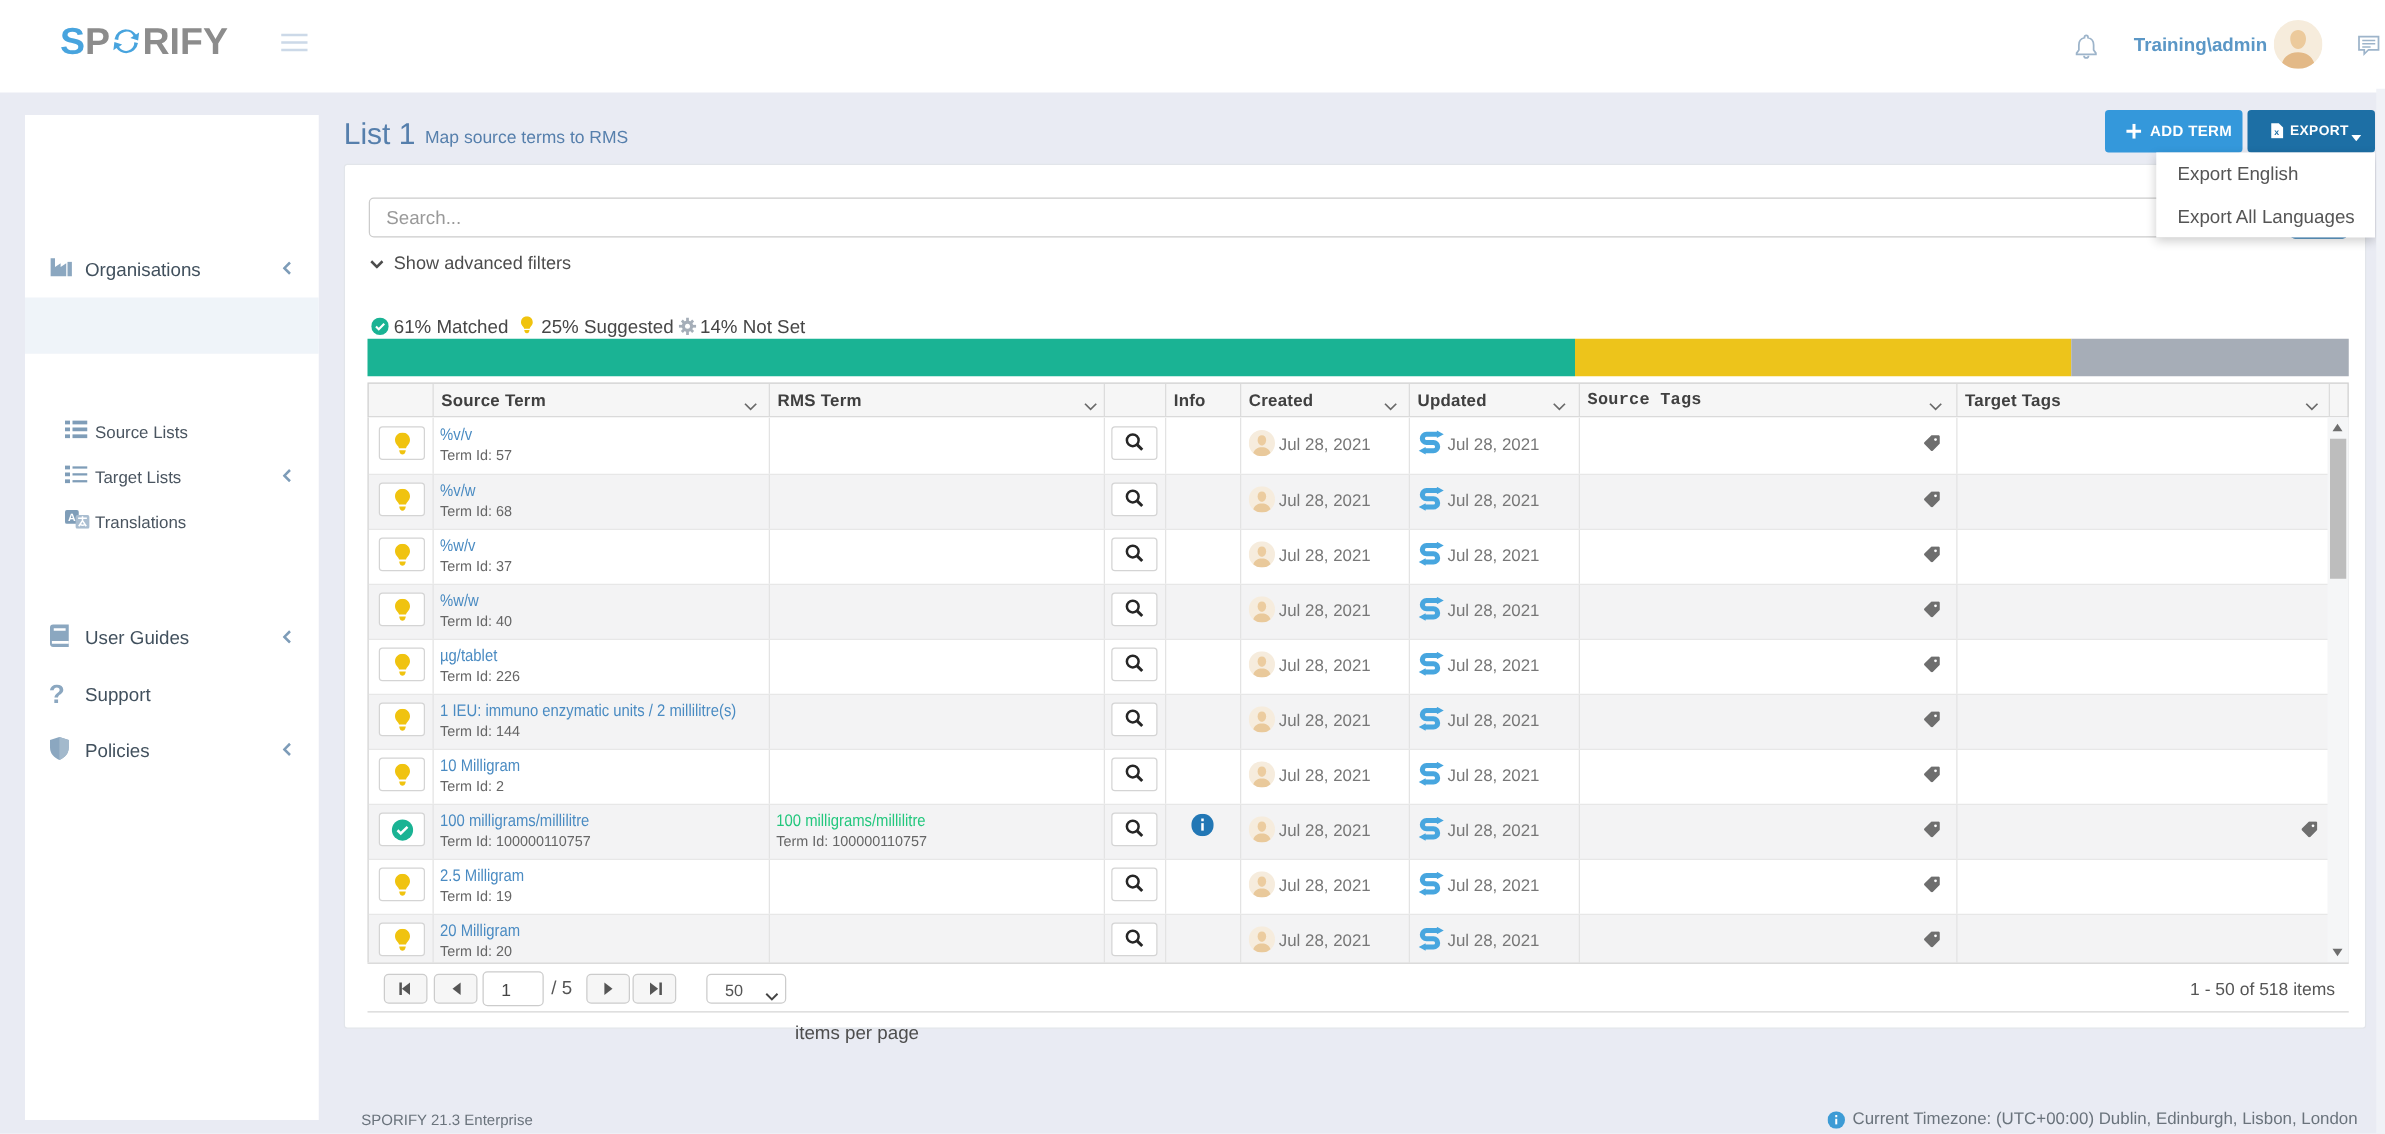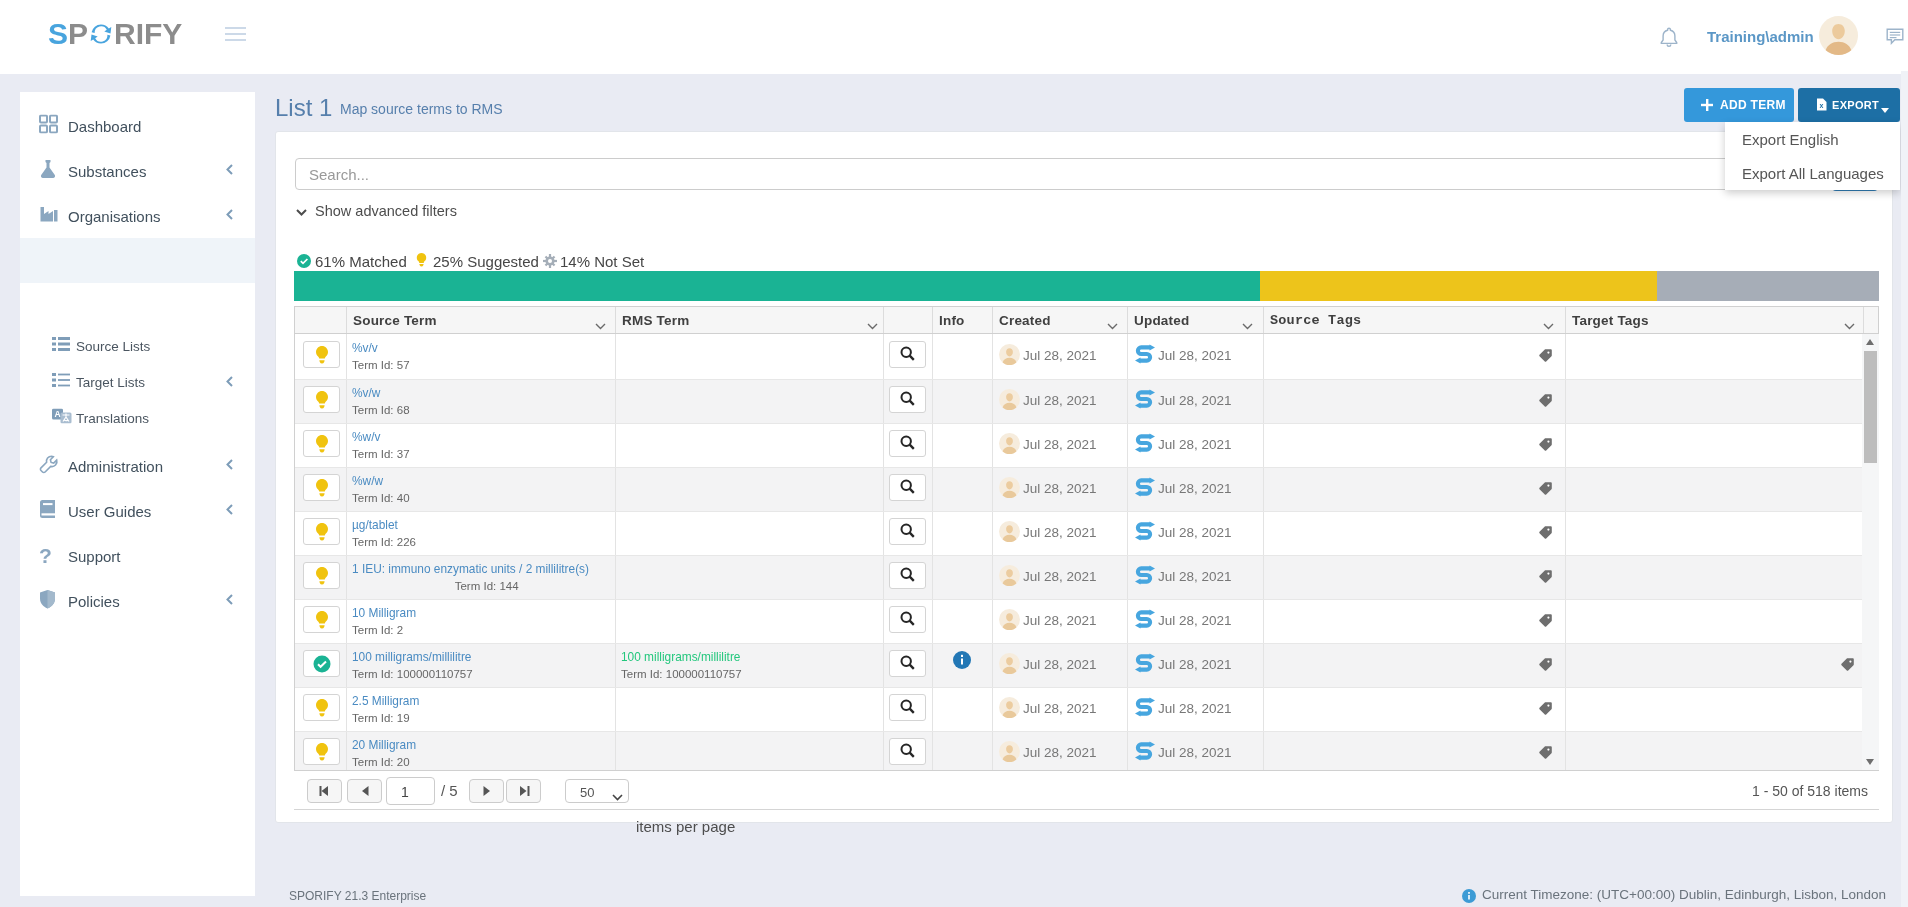--- a/index.html
+++ b/index.html
@@ -110,38 +110,20 @@
       </svg></div>
   <div id="chat"><svg width="18" height="17" viewBox="0 0 18 17">
         <path d="M1.2 1.2h15.6v10.6h-8l-3.4 3.4v-3.4H1.2z" fill="none" stroke="#9db4ca" stroke-width="1.4"></path>
         <line x1="3.8" y1="4.4" x2="14.2" y2="4.4" stroke="#9db4ca" stroke-width="1.2"></line>
         <line x1="3.8" y1="7" x2="14.2" y2="7" stroke="#9db4ca" stroke-width="1.2"></line>
         <line x1="3.8" y1="9.6" x2="10.5" y2="9.6" stroke="#9db4ca" stroke-width="1.2"></line>
       </svg></div>
 </div>
 <div id="sidebar">
   <div id="ref-hl"></div>
-  <div class="mi" style="top:11px;">
-      <span class="ic"><svg width="19" height="19" viewBox="0 0 19 19">
-          <rect x="1" y="1" width="7" height="7" rx="1" fill="none" stroke="#8ba7c0" stroke-width="2"></rect>
-          <rect x="11" y="1" width="7" height="7" rx="1" fill="none" stroke="#8ba7c0" stroke-width="2"></rect>
-          <rect x="1" y="11" width="7" height="7" rx="1" fill="none" stroke="#8ba7c0" stroke-width="2"></rect>
-          <rect x="11" y="11" width="7" height="7" rx="1" fill="none" stroke="#8ba7c0" stroke-width="2"></rect>
-        </svg></span>
-      <span class="tx">Dashboard</span>
-    </div>
-  <div class="mi" style="top:56px;">
-      <span class="ic"><svg width="18" height="20" viewBox="0 0 18 20">
-          <path d="M6.5 1h5v2l-1 1v4.5L15.8 16a2 2 0 01-1.7 3H3.9a2 2 0 01-1.7-3L7.5 8.5V4l-1-1z" fill="#8ba7c0"></path>
-        </svg></span>
-      <span class="tx">Substances</span>
-      <span class="ch"><svg width="7" height="11" viewBox="0 0 7 11">
-          <path d="M6 1L1.5 5.5 6 10" stroke="#7d9cb8" stroke-width="2" fill="none"></path>
-        </svg></span>
-    </div>
   <div class="mi" style="top:101px;">
       <span class="ic"><svg width="20" height="18" viewBox="0 0 20 18">
           <path d="M1.5 16.5V2l3.5 0v7l4.5-3v3l4.5-3v10.5z" fill="#8ba7c0"></path>
           <rect x="15" y="5" width="3.5" height="11.5" fill="#8ba7c0"></rect>
         </svg></span>
       <span class="tx">Organisations</span>
       <span class="ch"><svg width="7" height="11" viewBox="0 0 7 11">
           <path d="M6 1L1.5 5.5 6 10" stroke="#7d9cb8" stroke-width="2" fill="none"></path>
         </svg></span>
     </div>
@@ -176,29 +158,20 @@
           <text x="5.5" y="8.6" font-size="8.5" font-weight="bold" fill="#fff" text-anchor="middle" font-family="Liberation Sans">A</text>
           <rect x="8.5" y="4" width="11" height="11" rx="1.5" fill="#a9bdd0"></rect>
           <g stroke="#fff" stroke-width="1.2" fill="none">
             <line x1="10.5" y1="6.5" x2="17.5" y2="6.5"></line>
             <line x1="14" y1="5" x2="14" y2="8"></line>
             <path d="M11 13l3-4.5 3 4.5"></path>
             <path d="M12 11.5c1.3.8 2.7.8 4 .2"></path>
           </g>
         </svg></span>
       <span class="tx">Translations</span>
-    </div>
-  <div class="mi" style="top:351px;">
-      <span class="ic"><svg width="20" height="20" viewBox="0 0 20 20">
-          <path d="M12.5 2.2a5 5 0 00-4.9 6.1L2 13.9a1.8 1.8 0 000 2.6l1.5 1.5a1.8 1.8 0 002.6 0l5.6-5.6a5 5 0 006-6.3l-3 3-2.6-.7-.7-2.6 3-3a5 5 0 00-1.9-.6z" fill="none" stroke="#8ba7c0" stroke-width="1.6"></path>
-        </svg></span>
-      <span class="tx">Administration</span>
-      <span class="ch"><svg width="7" height="11" viewBox="0 0 7 11">
-          <path d="M6 1L1.5 5.5 6 10" stroke="#7d9cb8" stroke-width="2" fill="none"></path>
-        </svg></span>
     </div>
   <div class="mi" style="top:396px;">
       <span class="ic"><svg width="17" height="19" viewBox="0 0 17 19">
           <path d="M1 3a2.5 2.5 0 012.5-2.5H16v18H3.5A2.5 2.5 0 011 16z" fill="#8ba7c0"></path>
           <rect x="4" y="3.6" width="9.5" height="2" fill="#fff"></rect>
           <rect x="2.5" y="13.8" width="13.5" height="2.2" fill="#fff"></rect>
         </svg></span>
       <span class="tx">User Guides</span>
       <span class="ch"><svg width="7" height="11" viewBox="0 0 7 11">
           <path d="M6 1L1.5 5.5 6 10" stroke="#7d9cb8" stroke-width="2" fill="none"></path>
@@ -479,21 +452,21 @@
           <path d="M16 3.4H7.2a3.3 3.3 0 000 6.6h5.6a3.3 3.3 0 010 6.6H6" fill="none" stroke="#47a6df" stroke-width="4.1"></path>
           <path d="M15.5.4v6l5.5-3z" fill="#47a6df"></path>
           <path d="M6.5 13.6v6L1 16.6z" fill="#47a6df"></path>
         </svg></div>
       <div class="dt" style="left:863px;top:13px;">Jul 28, 2021</div>
       <div class="abs" style="left:1244px;top:13px;"><svg width="13" height="13" viewBox="0 0 13 13">
           <path d="M7.2.5L12.5 5.8c.4.4.4 1 0 1.4l-5.3 5.3c-.4.4-1 .4-1.4 0L.5 7.2C.3 7 .2 6.7.2 6.5V1.2C.2.7.7.2 1.2.2h5.3c.2 0 .5.1.7.3z" fill="#6e6e6e" transform="rotate(90 6.5 6.5)"></path>
           <circle cx="3.6" cy="3.6" r="1.1" fill="#fff" transform="rotate(90 6.5 6.5)"></circle>
         </svg></div>
     </div>
-<div class="row alt" style="top:222px;height:44px;text-align:center;">
+<div class="row alt" style="top:222px;height:44px;">
       <div class="cb" style="left:51px;"></div>
       <div class="cb" style="left:320px;"></div>
       <div class="cb" style="left:588px;"></div>
       <div class="cb" style="left:637px;"></div>
       <div class="cb" style="left:697px;"></div>
       <div class="cb" style="left:832px;"></div>
       <div class="cb" style="left:968px;"></div>
       <div class="cb" style="left:1270px;"></div>
       <div class="rbtn" style="left:8px;top:6px;"><svg width="14" height="18" viewBox="0 0 14 18">
           <path d="M7 0C3.7 0 1 2.7 1 6c0 1.8.8 3.2 1.9 4.3.7.7 1.1 1.4 1.3 2.2h5.6c.2-.8.6-1.5 1.3-2.2C12.2 9.2 13 7.8 13 6c0-3.3-2.7-6-6-6z" fill="#f0c30f"></path>

